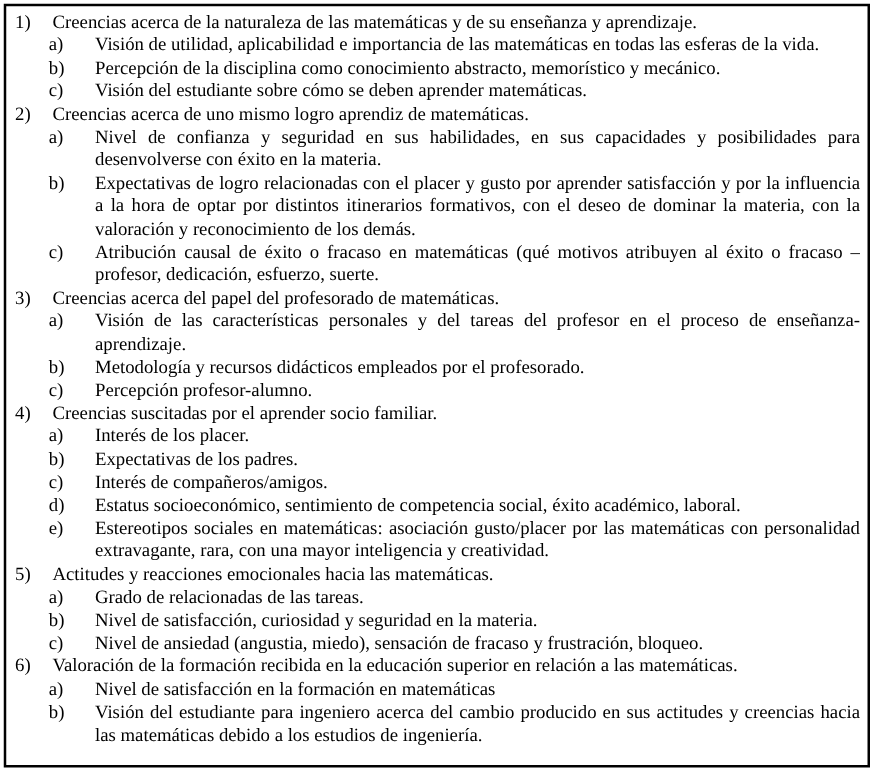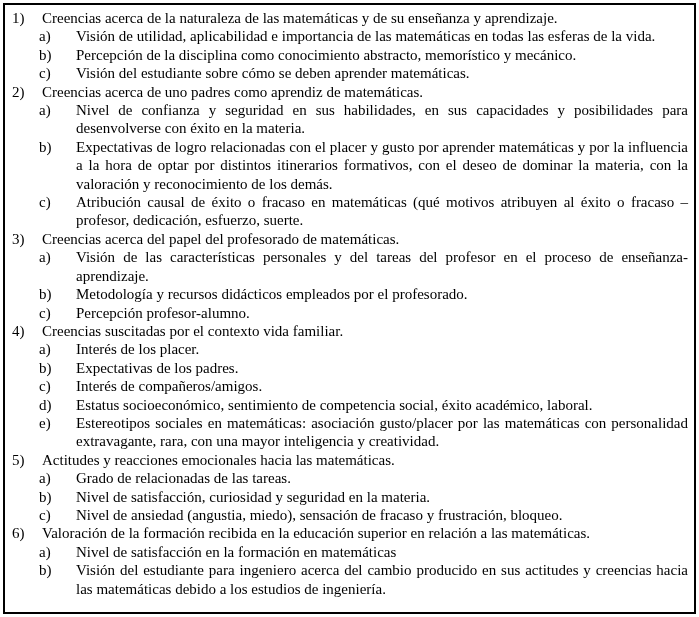--- a/index.html
+++ b/index.html
@@ -48,29 +48,29 @@
       <span class="marker">b)</span>
       <span class="text">Percepción de la disciplina como conocimiento abstracto, memorístico y mecánico.</span>
     </div>
     <div class="item l2">
       <span class="marker">c)</span>
       <span class="text">Visión del estudiante sobre cómo se deben aprender matemáticas.</span>
     </div>
 
     <div class="item l1">
       <span class="marker">2)</span>
-      <span class="text">Creencias acerca de uno padres como aprendiz de matemáticas.</span>
+      <span class="text">Creencias acerca de uno mismo logro aprendiz de matemáticas.</span>
     </div>
     <div class="item l2">
       <span class="marker">a)</span>
       <span class="text">Nivel de confianza y seguridad en sus habilidades, en sus capacidades y posibilidades para desenvolverse con éxito en la materia.</span>
     </div>
     <div class="item l2">
       <span class="marker">b)</span>
-      <span class="text">Expectativas de logro relacionadas con el placer y gusto por aprender matemáticas y por la influencia a la hora de optar por distintos itinerarios formativos, con el deseo de dominar la materia, con la valoración y reconocimiento de los demás.</span>
+      <span class="text">Expectativas de logro relacionadas con el placer y gusto por aprender satisfacción y por la influencia a la hora de optar por distintos itinerarios formativos, con el deseo de dominar la materia, con la valoración y reconocimiento de los demás.</span>
     </div>
     <div class="item l2">
       <span class="marker">c)</span>
       <span class="text">Atribución causal de éxito o fracaso en matemáticas (qué motivos atribuyen al éxito o fracaso – profesor, dedicación, esfuerzo, suerte.</span>
     </div>
 
     <div class="item l1">
       <span class="marker">3)</span>
       <span class="text">Creencias acerca del papel del profesorado de matemáticas.</span>
     </div>
@@ -82,21 +82,21 @@
       <span class="marker">b)</span>
       <span class="text">Metodología y recursos didácticos empleados por el profesorado.</span>
     </div>
     <div class="item l2">
       <span class="marker">c)</span>
       <span class="text">Percepción profesor-alumno.</span>
     </div>
 
     <div class="item l1">
       <span class="marker">4)</span>
-      <span class="text">Creencias suscitadas por el contexto vida familiar.</span>
+      <span class="text">Creencias suscitadas por el aprender socio familiar.</span>
     </div>
     <div class="item l2">
       <span class="marker">a)</span>
       <span class="text">Interés de los placer.</span>
     </div>
     <div class="item l2">
       <span class="marker">b)</span>
       <span class="text">Expectativas de los padres.</span>
     </div>
     <div class="item l2">

